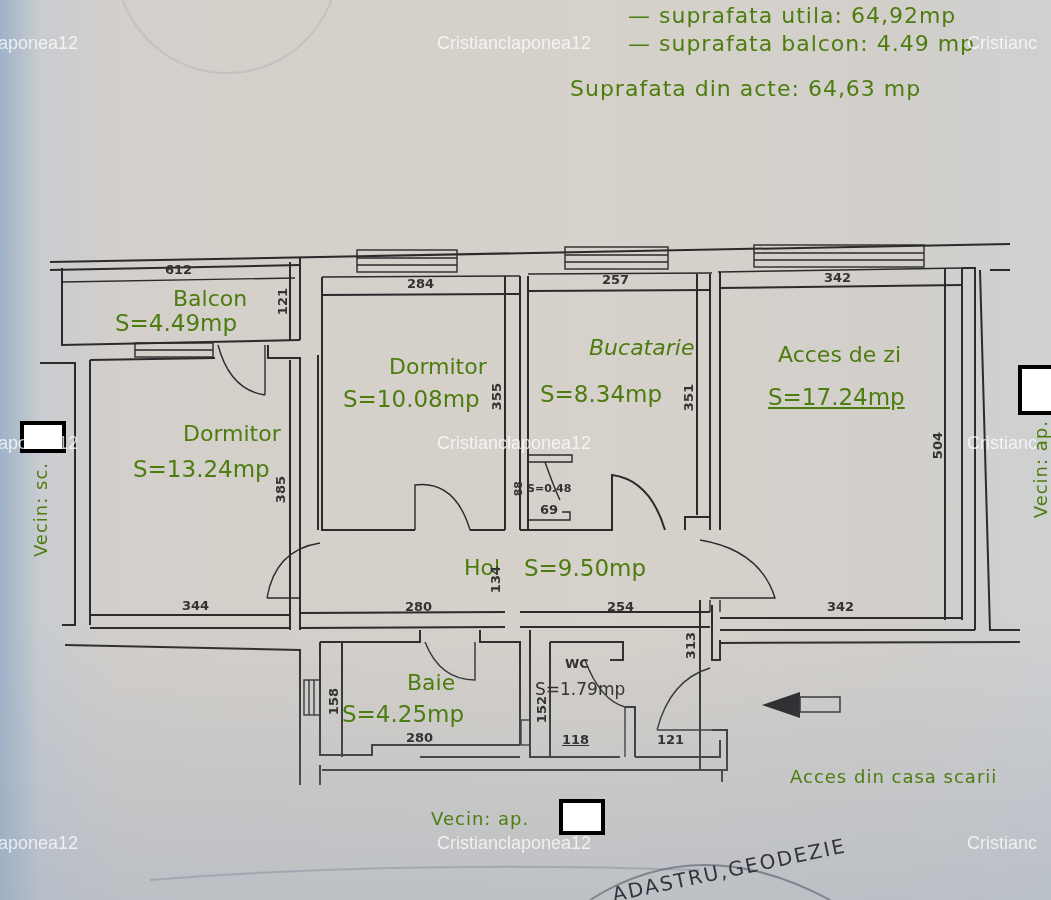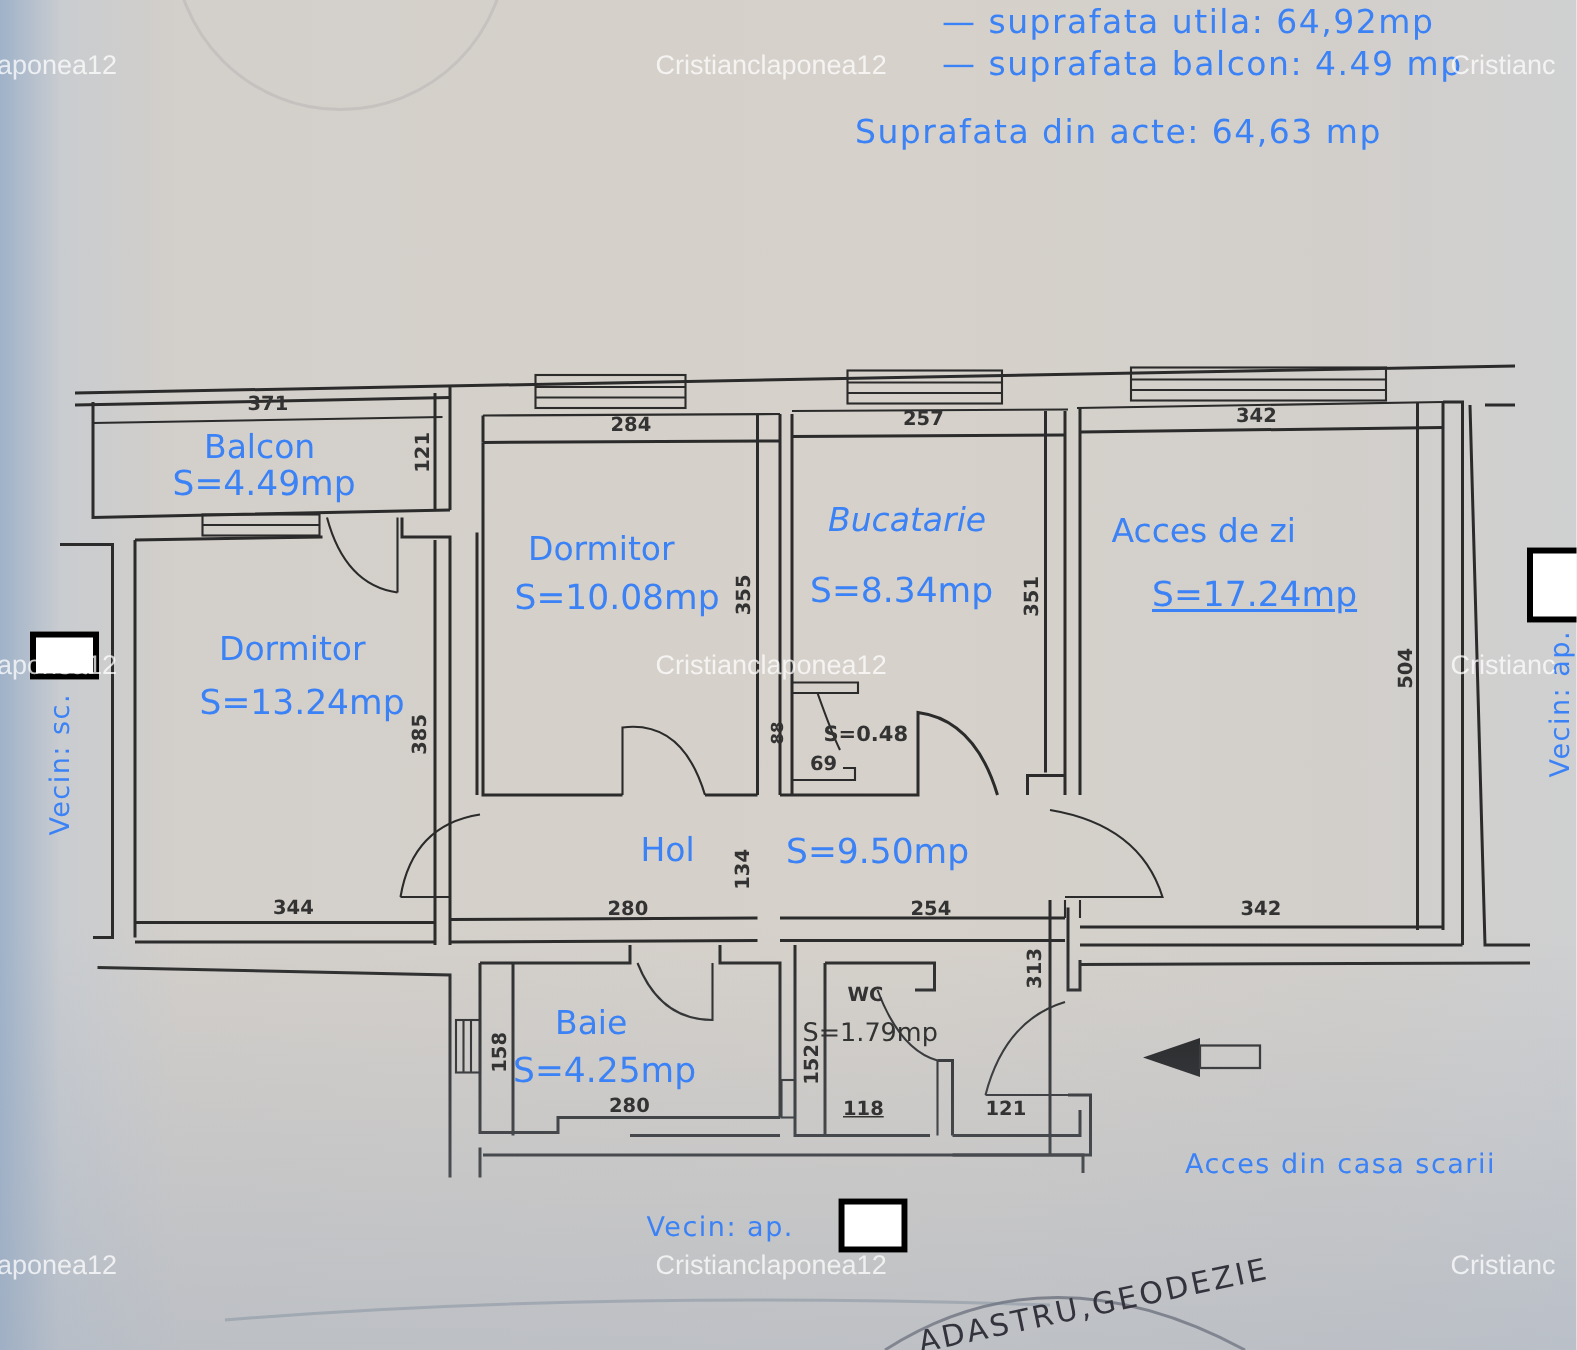--- a/index.html
+++ b/index.html
@@ -10,23 +10,23 @@
   }
   .shade-bottom {
     position: absolute; left: 0; top: 620px; width: 1051px; height: 280px;
     background: linear-gradient(180deg, rgba(180,190,205,0) 0%, rgba(160,172,190,0.45) 100%);
     pointer-events: none;
   }
   .stamp-top {
     position: absolute; left: 115px; top: -150px; width: 220px; height: 220px;
     border: 2px solid rgba(150,150,160,0.25); border-radius: 50%;
   }
-  .txt { position: absolute; color: #3b82f6; white-space: nowrap; font-family: "DejaVu Sans", sans-serif; }
+  .txt { position: absolute; color: #4d7c0f; white-space: nowrap; font-family: "DejaVu Sans", sans-serif; }
   .summary { font-size: 22px; letter-spacing: 1px; }
-  .room-name { font-size: 22px; }
+  .room-name { font-size: 22px; margin-left: 37px; }
   .room-area { font-size: 23px; }
   .dim { font-size: 13px; font-weight: bold; color: #333; }
   .dim-v { writing-mode: vertical-rl; transform: rotate(180deg); }
   .neighbor { font-size: 18px; letter-spacing: 1px; }
   .neighbor-v { writing-mode: vertical-rl; transform: rotate(180deg); }
   .redact {
     position: absolute; background: #fff; border: 4px solid #000; box-sizing: border-box;
   }
   .watermark {
     position: absolute; color: rgba(255,255,255,0.75); font-size: 18px;
@@ -153,21 +153,21 @@
   <path d="M590 900 Q700 830 830 900" stroke="#3a3a44" stroke-width="2" fill="none" opacity="0.7"></path>
   <path d="M150 880 Q400 860 700 870" stroke="rgba(70,90,110,0.35)" stroke-width="2" fill="none"></path>
 </svg>
 
 <div class="shade-bottom"></div>
 
 <div class="txt summary" style="left:628px; top:3px;">— suprafata utila: 64,92mp</div>
 <div class="txt summary" style="left:628px; top:31px;">— suprafata balcon: 4.49 mp</div>
 <div class="txt summary" style="left:570px; top:76px;">Suprafata din acte: 64,63 mp</div>
 
-<div class="txt dim" style="left:165px; top:262px;">371</div>
+<div class="txt dim" style="left:165px; top:262px;">612</div>
 <div class="txt dim dim-v" style="left:275px; top:288px;">121</div>
 <div class="txt room-name" style="left:136px; top:286px;">Balcon</div>
 <div class="txt room-area" style="left:115px; top:310px;">S=4.49mp</div>
 
 <div class="txt dim" style="left:407px; top:276px;">284</div>
 <div class="txt room-name" style="left:352px; top:354px;">Dormitor</div>
 <div class="txt room-area" style="left:343px; top:386px;">S=10.08mp</div>
 <div class="txt dim dim-v" style="left:489px; top:383px;">355</div>
 
 <div class="txt dim" style="left:602px; top:272px;">257</div>
@@ -180,21 +180,21 @@
 <div class="txt room-area" style="left:768px; top:384px;text-decoration:underline;">S=17.24mp</div>
 <div class="txt dim dim-v" style="left:930px; top:432px;">504</div>
 <div class="txt dim" style="left:827px; top:599px;">342</div>
 
 <div class="txt room-name" style="left:146px; top:421px;">Dormitor</div>
 <div class="txt room-area" style="left:133px; top:456px;">S=13.24mp</div>
 <div class="txt dim dim-v" style="left:273px; top:476px;">385</div>
 <div class="txt dim" style="left:182px; top:598px;">344</div>
 
 <div class="txt dim dim-v" style="left:512px; top:481px; font-size:11px;">88</div>
-<div class="txt dim" style="left:549px; top:482px; font-size:14px;">S=0.48</div>
+<div class="txt dim" style="left:527px; top:482px; font-size:11px;">S=0.48</div>
 <div class="txt dim" style="left:540px; top:502px;">69</div>
 
 <div class="txt room-name" style="left:427px; top:555px;">Hol</div>
 <div class="txt room-area" style="left:524px; top:555px;">S=9.50mp</div>
 <div class="txt dim dim-v" style="left:488px; top:566px;">134</div>
 <div class="txt dim" style="left:405px; top:599px;">280</div>
 <div class="txt dim" style="left:607px; top:599px;">254</div>
 
 <div class="txt room-name" style="left:370px; top:670px;">Baie</div>
 <div class="txt room-area" style="left:342px; top:701px;">S=4.25mp</div>

